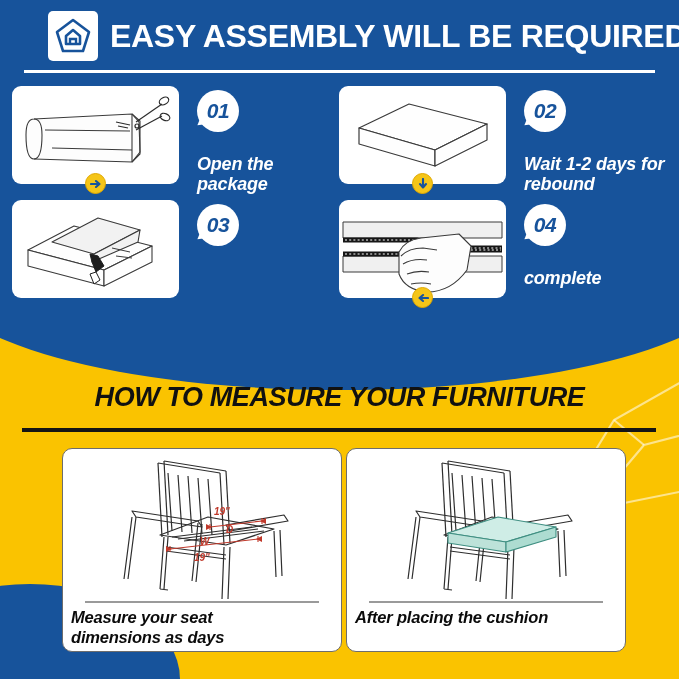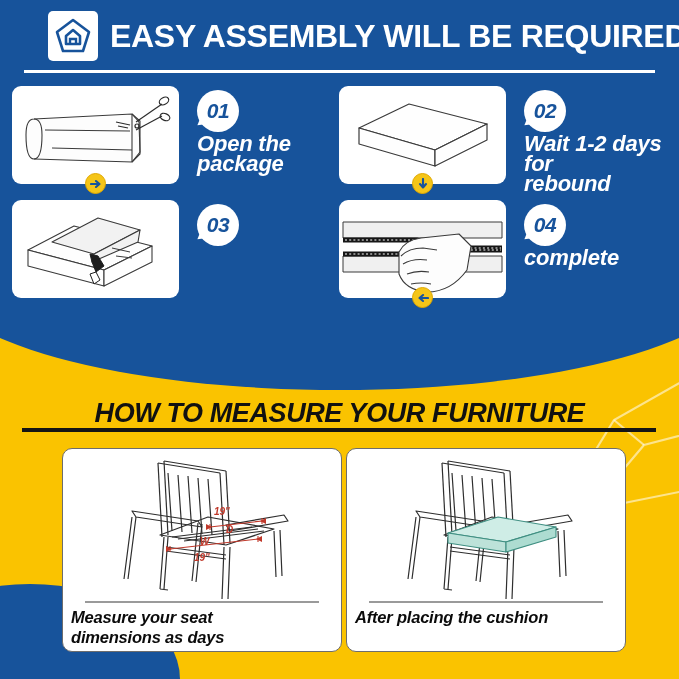--- a/index.html
+++ b/index.html
@@ -129,25 +129,26 @@
     left: 2px; top: 27px;
     width: 0; height: 0;
     border-left: 7px solid #ffffff;
     border-top: 6px solid transparent;
     border-bottom: 4px solid transparent;
     transform: rotate(22deg);
   }
   .step-label {
     position: absolute;
     color: #ffffff;
-    font-size: 22px;
+    font-size: 18px;
     font-weight: bold;
     font-style: italic;
     line-height: 20px;
     letter-spacing: -0.2px;
+    margin-top: 20px;
   }
 
   
   .yellow-deco {
     position: absolute;
     right: -20px; top: 360px;
     width: 260px; height: 230px;
     z-index: 1;
     pointer-events: none;
   }
@@ -164,21 +165,20 @@
     position: absolute;
     left: 0; top: 382px;
     width: 679px;
     text-align: center;
     color: #111111;
     font-size: 27px;
     font-weight: bold;
     font-style: italic;
     letter-spacing: -0.4px;
     z-index: 3;
-    margin-top: 16px;
   }
   .measure-rule {
     position: absolute;
     left: 22px; top: 428px;
     width: 634px; height: 3.5px;
     background: #141414;
     z-index: 3;
   }
 
   .panels { position: absolute; left: 0; top: 448px; width: 679px; z-index: 3; }

